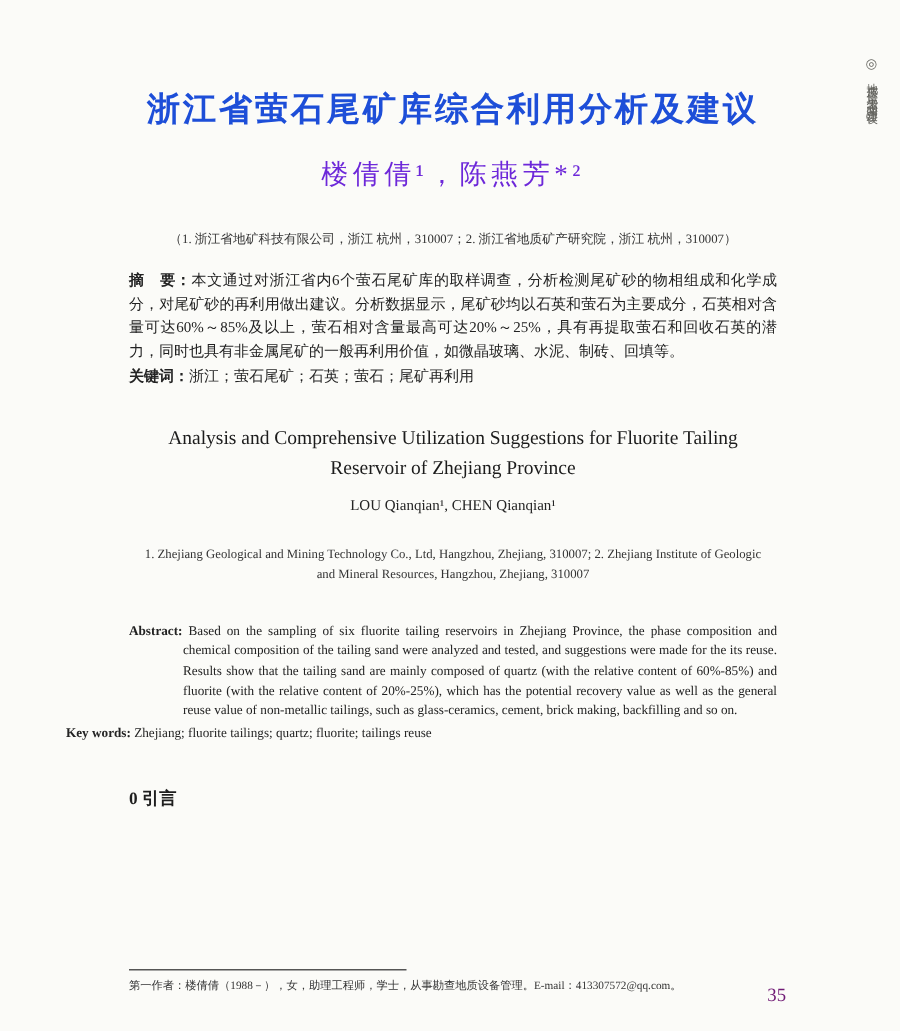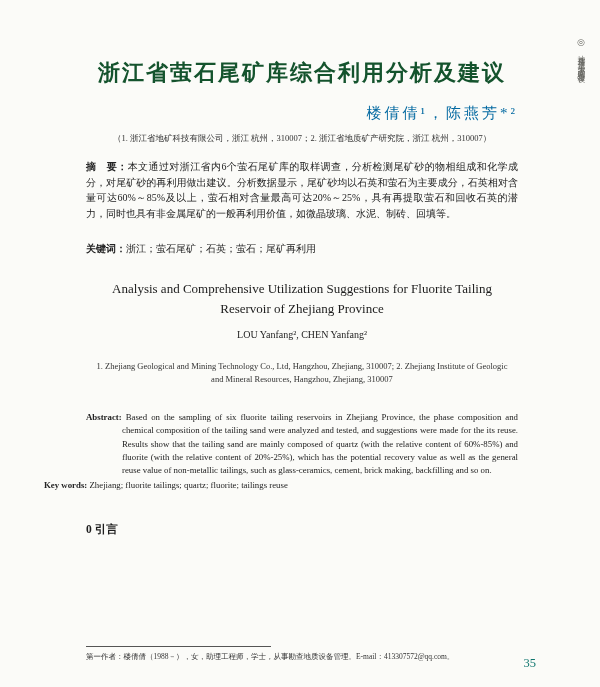--- a/index.html
+++ b/index.html
@@ -19,35 +19,35 @@
     display:flex; flex-direction:column; align-items:center;
     color:#6b6b66;
   }
   .side-strip .sym { font-size:9px; line-height:1; margin:2px 0; }
   .side-strip .vtext {
     writing-mode:vertical-rl; text-orientation:upright;
     font-size:7.5px; letter-spacing:2px; color:#5f5f5a;
   }
   .title-cn {
     font-size:22px; font-weight:700; text-align:center;
-    letter-spacing:2px; color:#14532d;
+    letter-spacing:2px; color:#1d4ed8;
   }
   .authors-cn {
-    margin-top:16px; text-align:right; font-size:15px;
-    letter-spacing:3px; color:#0369a1;
+    margin-top:16px; text-align:center; font-size:18px;
+    letter-spacing:3px; color:#6d28d9;
   }
   .affil-cn {
-    margin-top:10px; text-align:center; font-size:8.5px; color:#333;
+    margin-top:26px; text-align:center; font-size:8.5px; color:#333;
   }
   .abstract-cn {
     margin-top:14px; font-size:10px; line-height:1.55;
     text-align:justify; color:#222;
   }
   .keywords-cn {
-    margin-top:20px; font-size:10px; line-height:1.55; text-align:justify;
+    margin-top:2px; font-size:10px; line-height:1.55; text-align:justify;
   }
   .label-b { font-weight:700; }
   .title-en {
     margin-top:22px; font-size:13px; font-weight:400;
     text-align:center; line-height:1.55; padding:0 14px; color:#1c1c1c;
   }
   .authors-en { margin-top:10px; text-align:center; font-size:10px; }
   .affil-en {
     margin-top:20px; text-align:center; font-size:8.5px;
     line-height:1.5; color:#333; padding:0 10px;
@@ -64,22 +64,22 @@
   .body-para {
     margin-top:10px; font-size:10.5px; line-height:1.62;
     text-align:justify; text-indent:2em; color:#222;
   }
   .footnote-block {
     position:absolute; left:86px; right:82px; bottom:24px;
   }
   .footnote-rule { width:185px; border-top:1px solid #555; margin-bottom:4px; }
   .footnote { font-size:7.5px; line-height:1.65; color:#333; }
   .page-number {
-    position:absolute; right:64px; bottom:16px;
-    font-size:12.5px; color:#0f766e;margin-left:39px;
+    position:absolute; right:76px; bottom:16px;
+    font-size:12.5px; color:#701a75;margin-left:39px;
   }
 </style>
 </head>
 <body>
 
 <div class="page">
 
   <div class="side-strip">
     <span class="sym">◎</span>
     <span class="vtext">地质环境与生态文明建设</span>
@@ -95,21 +95,21 @@
   <p class="abstract-cn">
     <span class="label-b">摘　要：</span><span>本文通过对浙江省内6个萤石尾矿库的取样调查，分析检测尾矿砂的物相组成和化学成分，对尾矿砂的再利用做出建议。分析数据显示，尾矿砂均以石英和萤石为主要成分，石英相对含量可达60%～85%及以上，萤石相对含量最高可达20%～25%，具有再提取萤石和回收石英的潜力，同时也具有非金属尾矿的一般再利用价值，如微晶玻璃、水泥、制砖、回填等。</span>
   </p>
 
   <p class="keywords-cn">
     <span class="label-b">关键词：</span><span>浙江；萤石尾矿；石英；萤石；尾矿再利用</span>
   </p>
 
   <h2 class="title-en">Analysis and Comprehensive Utilization Suggestions for Fluorite Tailing Reservoir of Zhejiang Province</h2>
 
-  <div class="authors-en">LOU Yanfang², CHEN Yanfang²</div>
+  <div class="authors-en">LOU Qianqian¹, CHEN Qianqian¹</div>
 
   <div class="affil-en">1. Zhejiang Geological and Mining Technology Co., Ltd, Hangzhou, Zhejiang, 310007;  2. Zhejiang Institute of Geologic and Mineral Resources, Hangzhou, Zhejiang, 310007</div>
 
   <p class="abstract-en">
     <span class="label-b">Abstract:</span>
     <span>Based on the sampling of six fluorite tailing reservoirs in Zhejiang Province, the phase composition and chemical composition of the tailing sand were analyzed and tested, and suggestions were made for the its reuse. Results show that the tailing sand are mainly composed of quartz (with the relative content of 60%-85%) and fluorite (with the relative content of 20%-25%), which has the potential recovery value as well as the general reuse value of non-metallic tailings, such as glass-ceramics, cement, brick making, backfilling and so on.</span>
   </p>
 
   <p class="keywords-en">
     <span class="label-b">Key words:</span>

